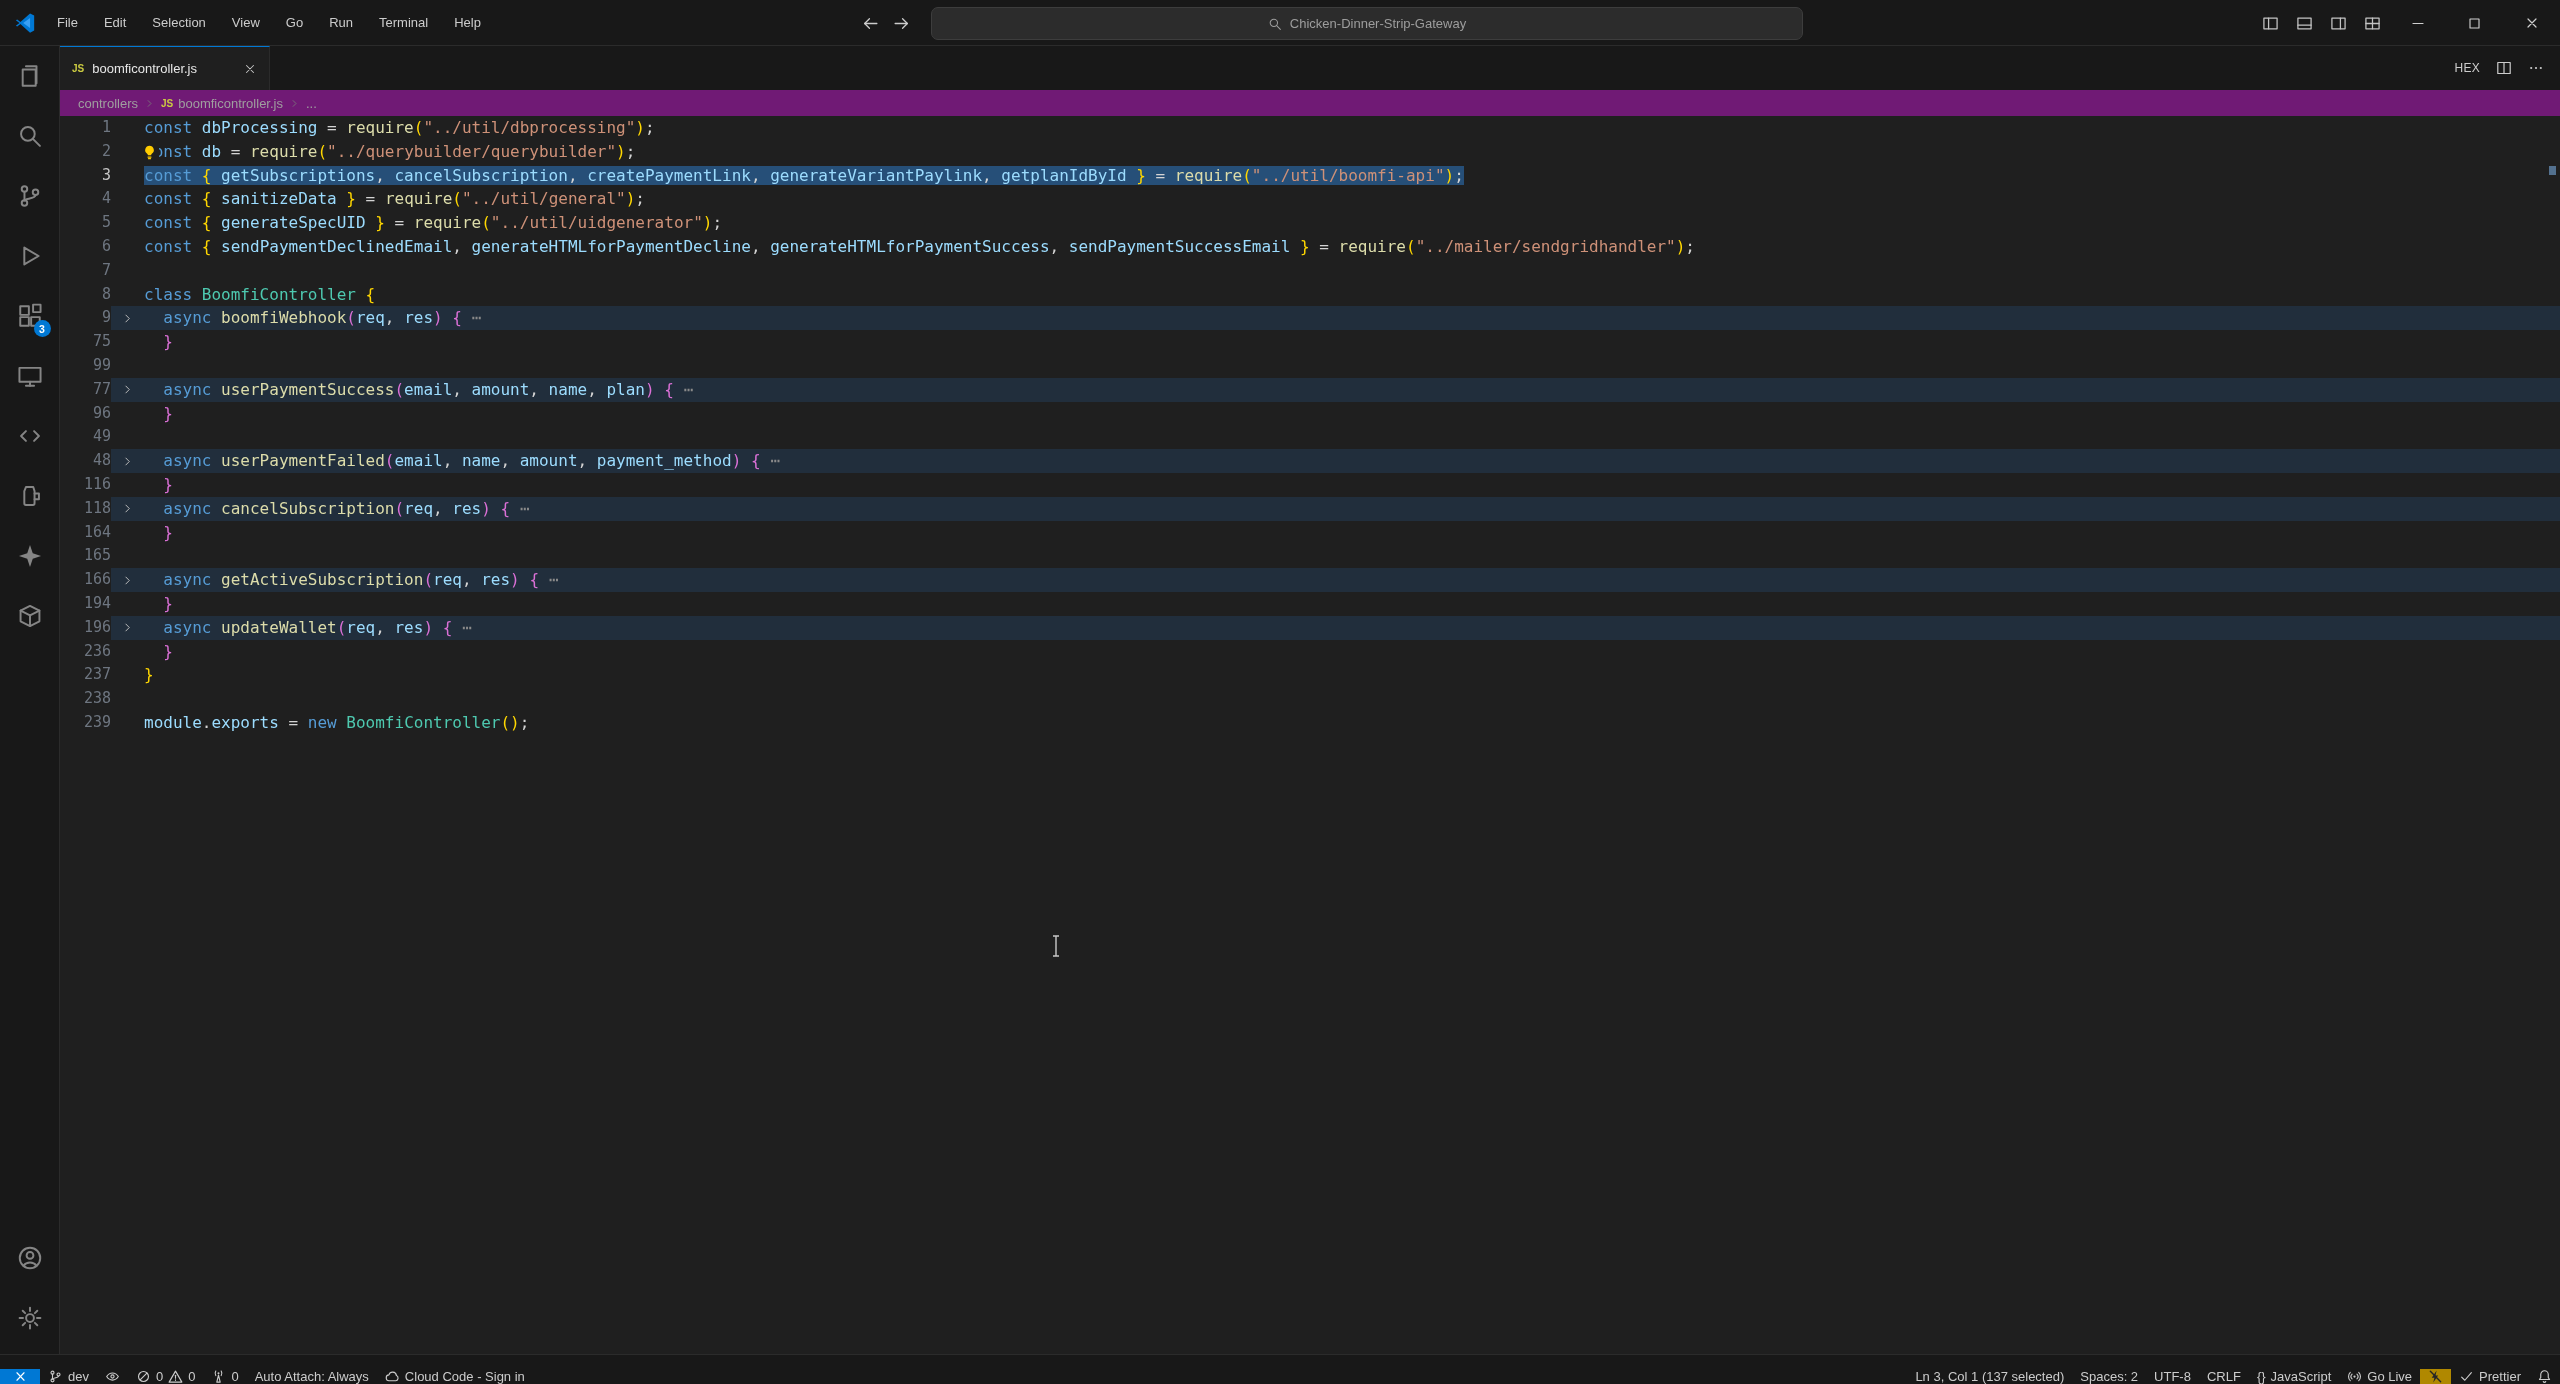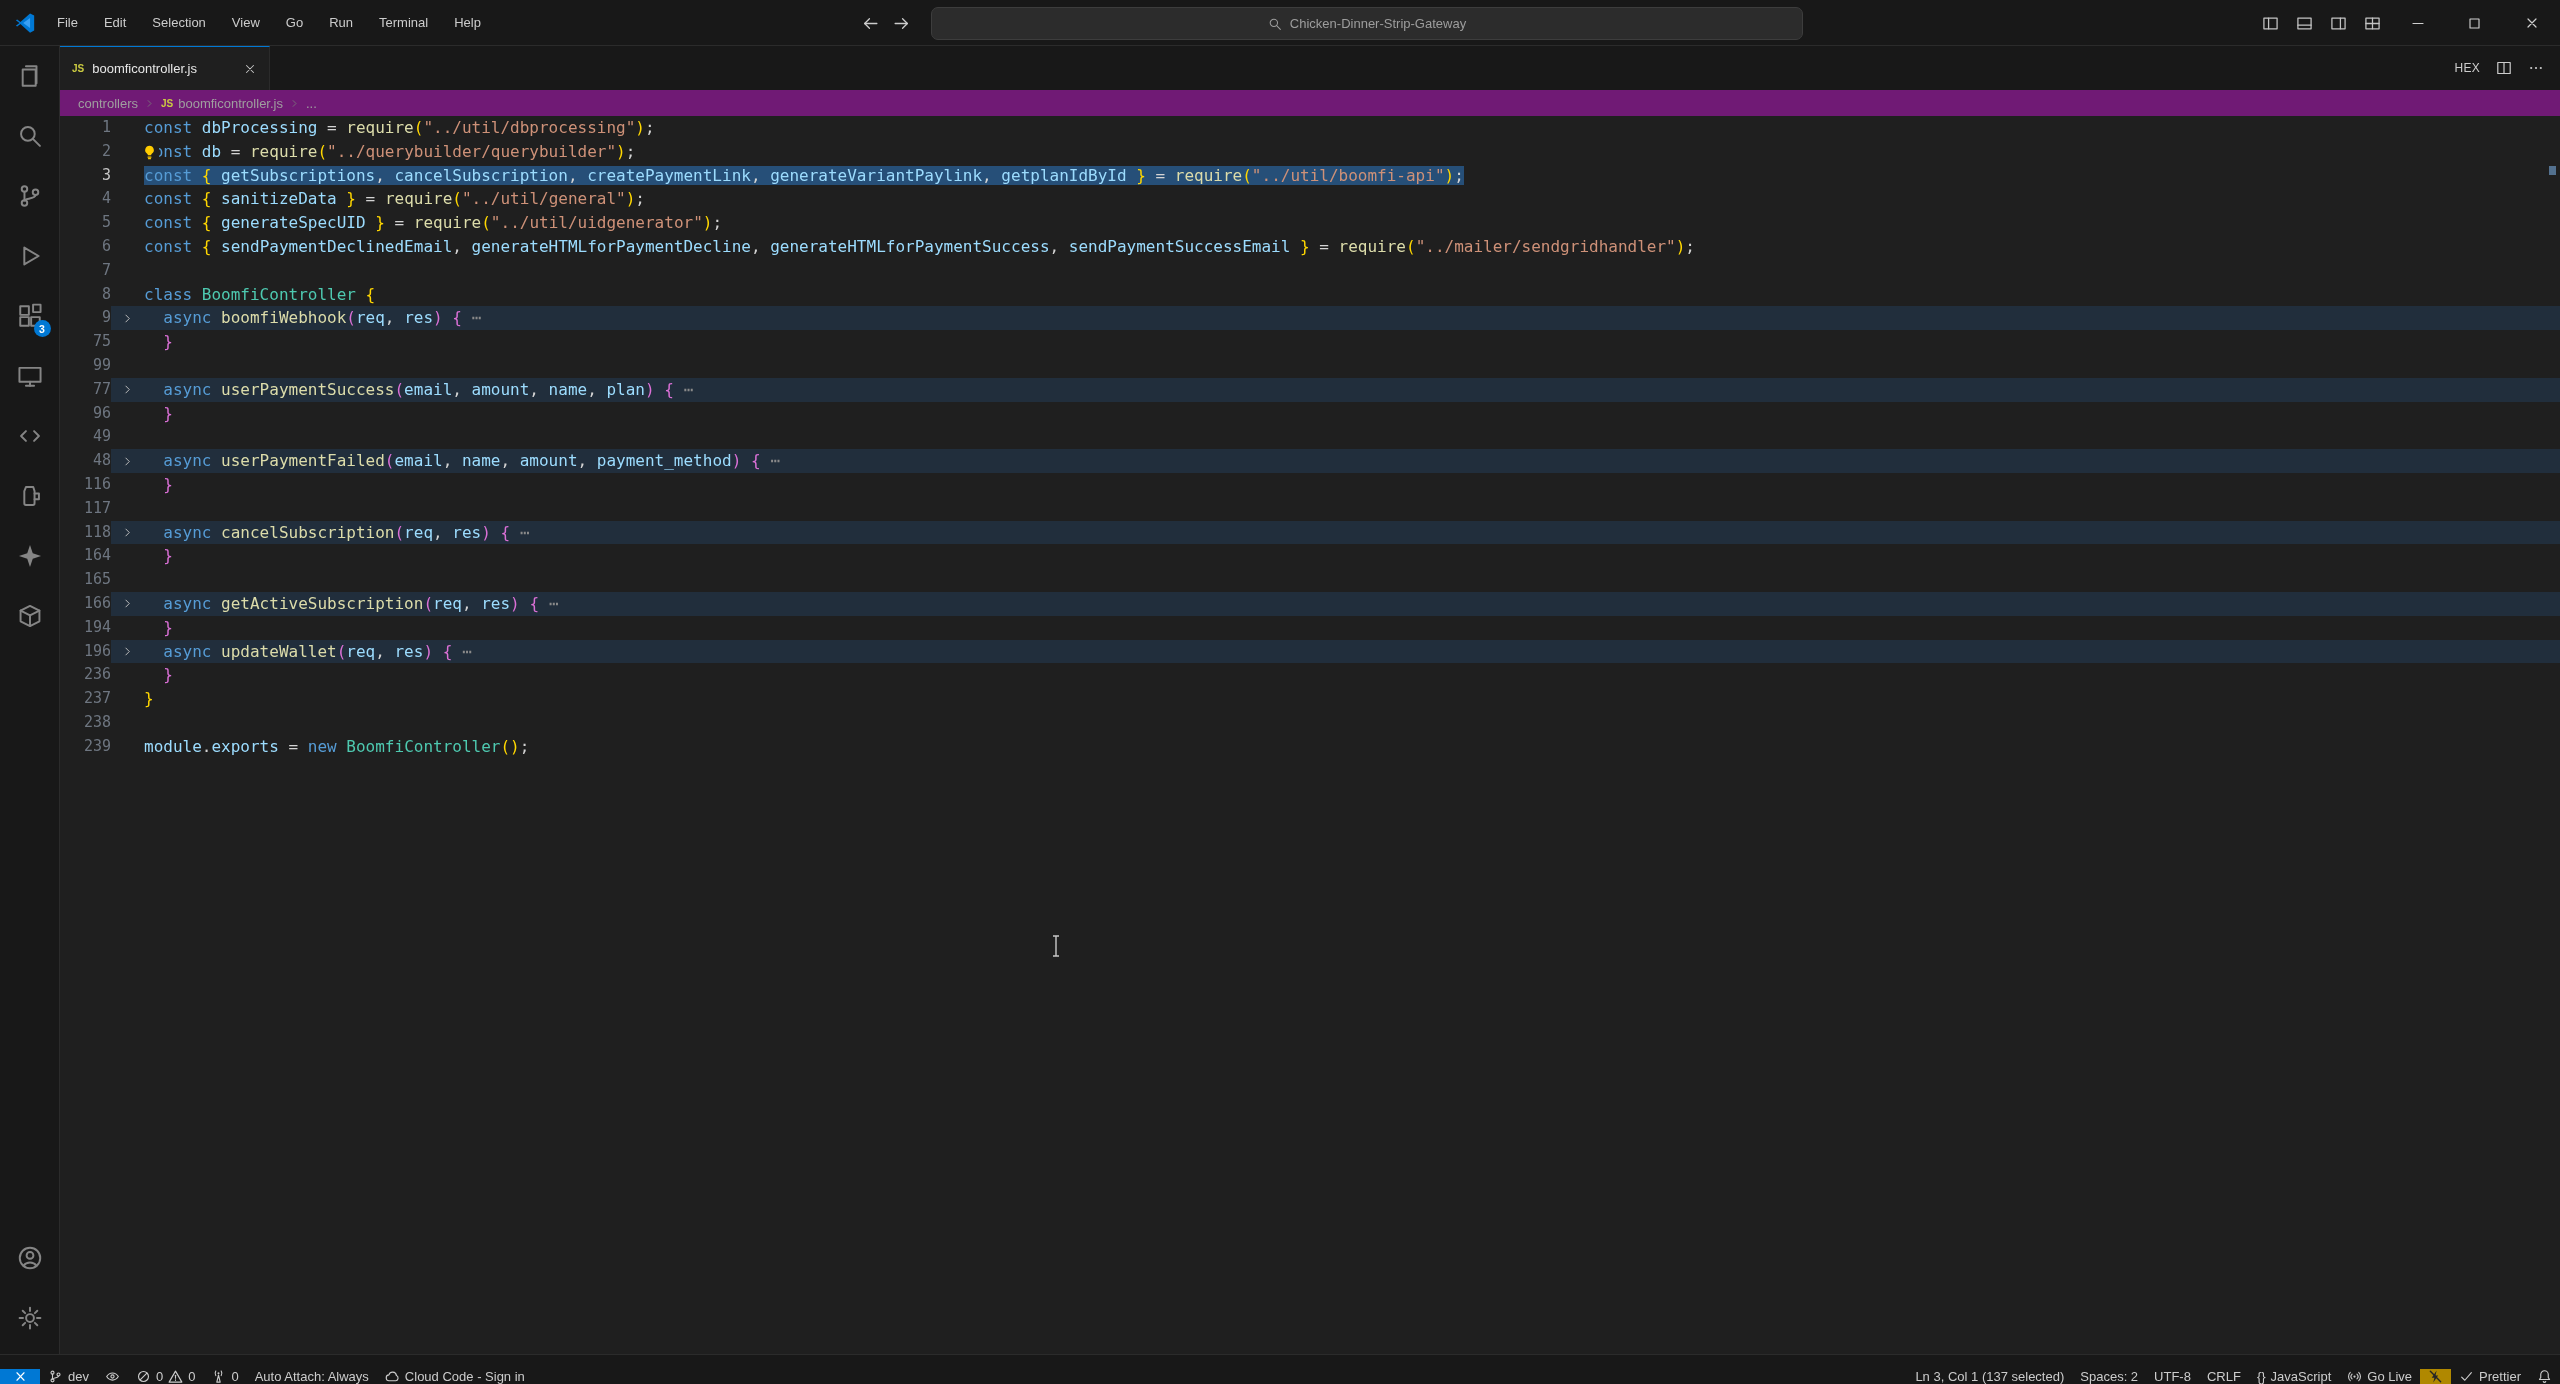--- a/index.html
+++ b/index.html
@@ -350,21 +350,20 @@
           <div class="row"><div class="num">99</div><div class="rowbody"><div class="chev"></div><div class="code"></div></div></div>
           <div class="row hl"><div class="num">77</div><div class="rowbody"><div class="chev"><svg width="13" height="13" viewBox="0 0 16 16" fill="none" stroke="currentColor" stroke-width="1.2" stroke-linecap="round" stroke-linejoin="round">
                   <path d="M6 3.8L10.2 8 6 12.2"></path>
                 </svg></div><div class="code"><span class="tk-pn">  </span><span class="tk-kw">async</span><span class="tk-pn"> </span><span class="tk-fn">userPaymentSuccess</span><span class="tk-b1">(</span><span class="tk-vr">email</span><span class="tk-pn">, </span><span class="tk-vr">amount</span><span class="tk-pn">, </span><span class="tk-vr">name</span><span class="tk-pn">, </span><span class="tk-vr">plan</span><span class="tk-b1">)</span><span class="tk-pn"> </span><span class="tk-b1">{</span><span class="tk-fd"> ⋯</span></div></div></div>
           <div class="row"><div class="num">96</div><div class="rowbody"><div class="chev"></div><div class="code"><span class="tk-pn">  </span><span class="tk-b1">}</span></div></div></div>
           <div class="row"><div class="num">49</div><div class="rowbody"><div class="chev"></div><div class="code"></div></div></div>
           <div class="row hl"><div class="num">48</div><div class="rowbody"><div class="chev"><svg width="13" height="13" viewBox="0 0 16 16" fill="none" stroke="currentColor" stroke-width="1.2" stroke-linecap="round" stroke-linejoin="round">
                   <path d="M6 3.8L10.2 8 6 12.2"></path>
                 </svg></div><div class="code"><span class="tk-pn">  </span><span class="tk-kw">async</span><span class="tk-pn"> </span><span class="tk-fn">userPaymentFailed</span><span class="tk-b1">(</span><span class="tk-vr">email</span><span class="tk-pn">, </span><span class="tk-vr">name</span><span class="tk-pn">, </span><span class="tk-vr">amount</span><span class="tk-pn">, </span><span class="tk-vr">payment_method</span><span class="tk-b1">)</span><span class="tk-pn"> </span><span class="tk-b1">{</span><span class="tk-fd"> ⋯</span></div></div></div>
           <div class="row"><div class="num">116</div><div class="rowbody"><div class="chev"></div><div class="code"><span class="tk-pn">  </span><span class="tk-b1">}</span></div></div></div>
-          <div class="row"><div class="num">117</div><div class="rowbody"><div class="chev"></div><div class="code"></div></div></div>
           <div class="row hl"><div class="num">118</div><div class="rowbody"><div class="chev"><svg width="13" height="13" viewBox="0 0 16 16" fill="none" stroke="currentColor" stroke-width="1.2" stroke-linecap="round" stroke-linejoin="round">
                   <path d="M6 3.8L10.2 8 6 12.2"></path>
                 </svg></div><div class="code"><span class="tk-pn">  </span><span class="tk-kw">async</span><span class="tk-pn"> </span><span class="tk-fn">cancelSubscription</span><span class="tk-b1">(</span><span class="tk-vr">req</span><span class="tk-pn">, </span><span class="tk-vr">res</span><span class="tk-b1">)</span><span class="tk-pn"> </span><span class="tk-b1">{</span><span class="tk-fd"> ⋯</span></div></div></div>
           <div class="row"><div class="num">164</div><div class="rowbody"><div class="chev"></div><div class="code"><span class="tk-pn">  </span><span class="tk-b1">}</span></div></div></div>
           <div class="row"><div class="num">165</div><div class="rowbody"><div class="chev"></div><div class="code"></div></div></div>
           <div class="row hl"><div class="num">166</div><div class="rowbody"><div class="chev"><svg width="13" height="13" viewBox="0 0 16 16" fill="none" stroke="currentColor" stroke-width="1.2" stroke-linecap="round" stroke-linejoin="round">
                   <path d="M6 3.8L10.2 8 6 12.2"></path>
                 </svg></div><div class="code"><span class="tk-pn">  </span><span class="tk-kw">async</span><span class="tk-pn"> </span><span class="tk-fn">getActiveSubscription</span><span class="tk-b1">(</span><span class="tk-vr">req</span><span class="tk-pn">, </span><span class="tk-vr">res</span><span class="tk-b1">)</span><span class="tk-pn"> </span><span class="tk-b1">{</span><span class="tk-fd"> ⋯</span></div></div></div>
           <div class="row"><div class="num">194</div><div class="rowbody"><div class="chev"></div><div class="code"><span class="tk-pn">  </span><span class="tk-b1">}</span></div></div></div>
           <div class="row hl"><div class="num">196</div><div class="rowbody"><div class="chev"><svg width="13" height="13" viewBox="0 0 16 16" fill="none" stroke="currentColor" stroke-width="1.2" stroke-linecap="round" stroke-linejoin="round">

